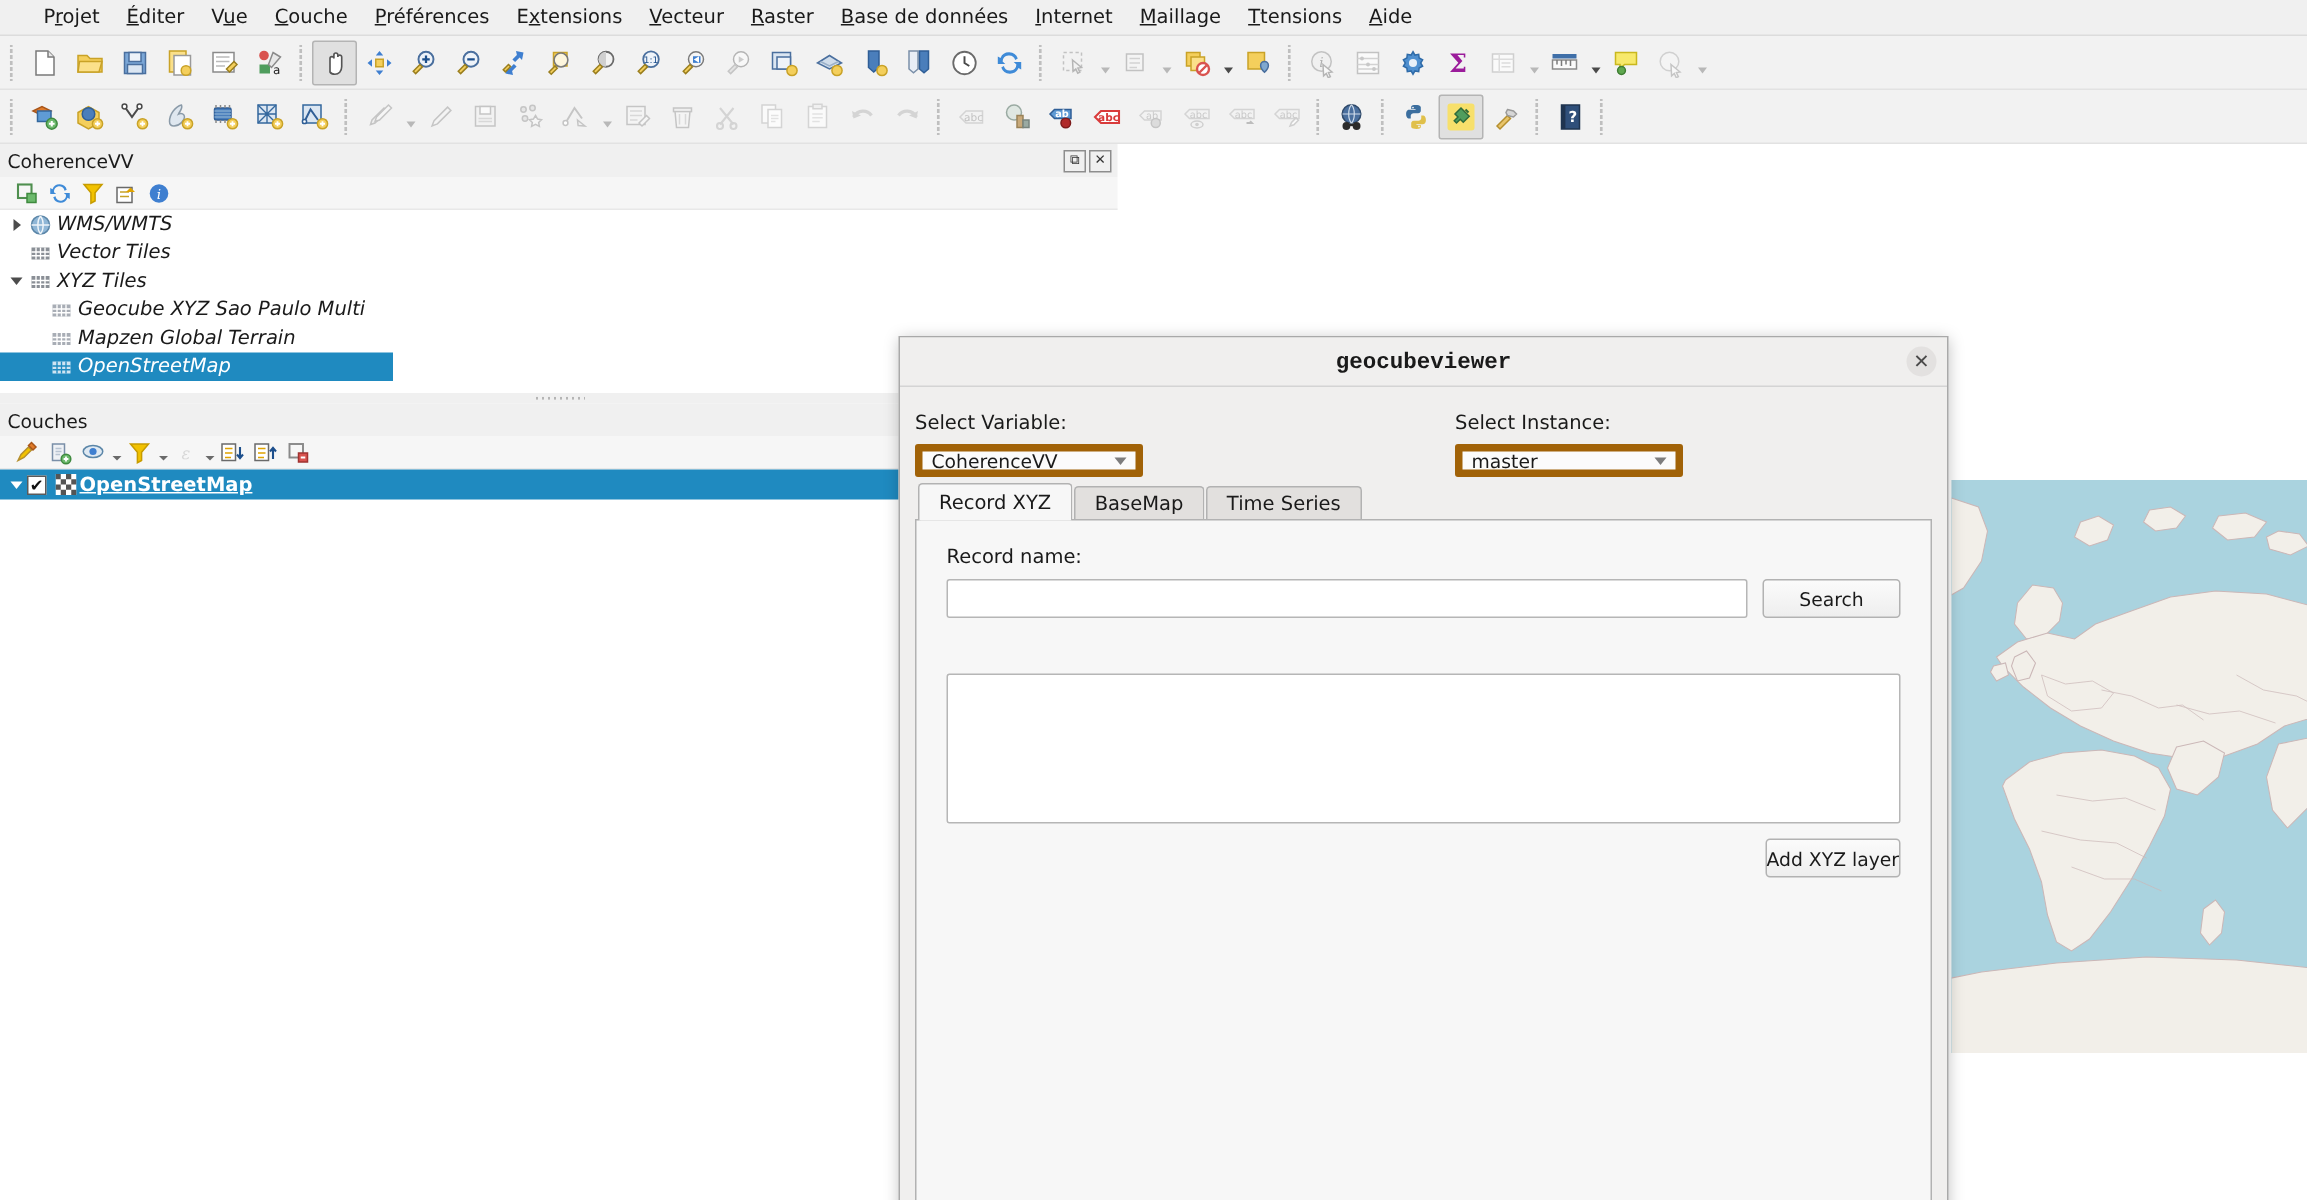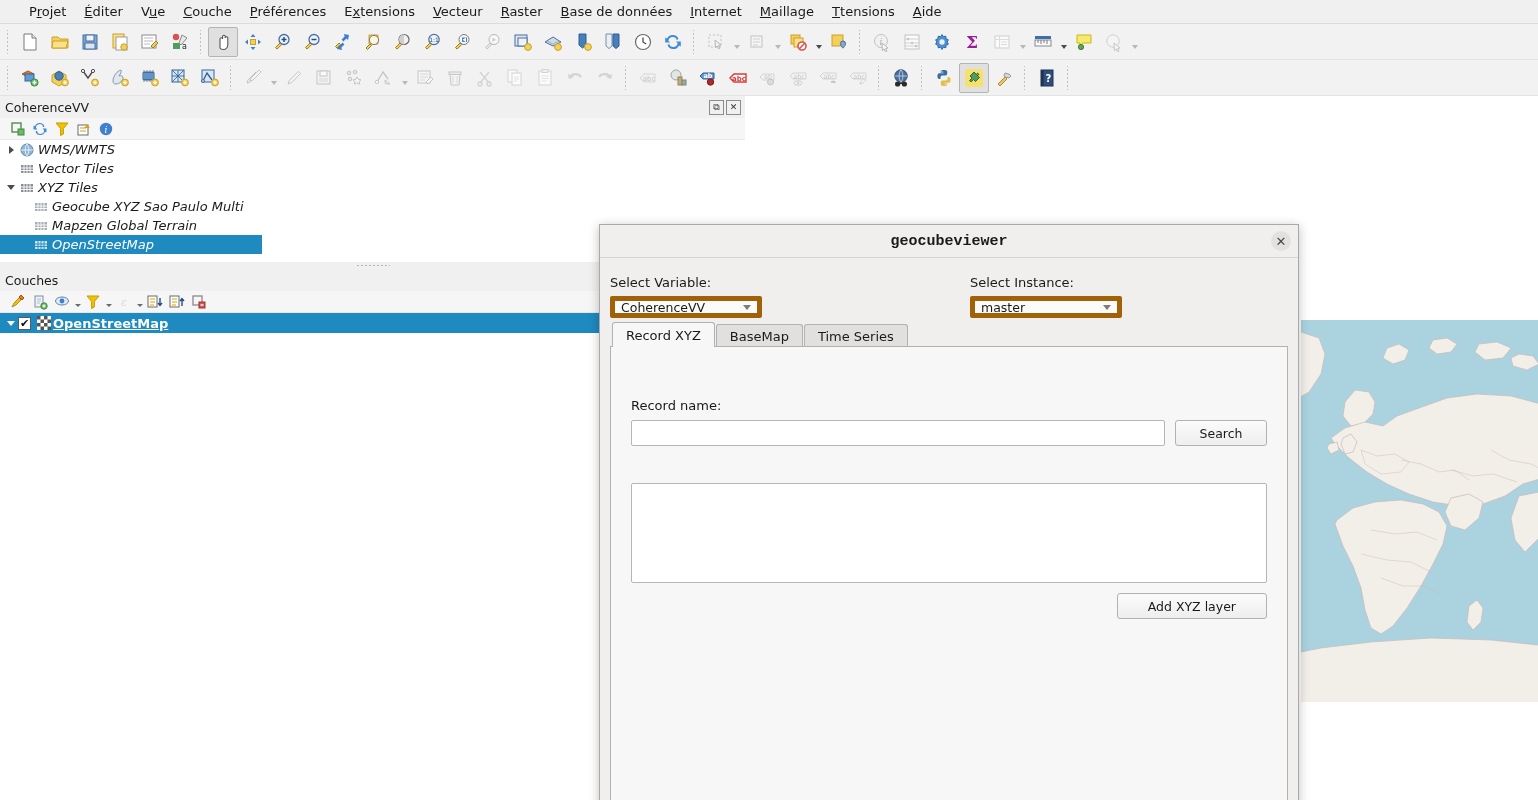--- a/index.html
+++ b/index.html
@@ -144,28 +144,28 @@
     height:23px; padding:0 13px; display:flex; align-items:center; font-size:13px;
     background:#e2e0de; border:1px solid #b2b2b2; border-bottom:none;
     border-top-left-radius:3px; border-top-right-radius:3px; margin-right:1px;
   }
   .tab.active { height:25px; background:#f7f7f7; border-color:#b2b2b2; position:relative; z-index:2; }
 
   .tabpane {
     flex:1; background:#f7f7f7; border:1px solid #b2b2b2; margin-top:-1px;
     padding:17px 20px 0 20px;
   }
-  .field-label { font-size:13px; margin-bottom:7px;margin-top:34px; }
+  .field-label { font-size:13px; margin-bottom:7px; }
   .search-row { display:flex; align-items:center; gap:10px; }
   .text-input {
     flex:1; height:26px; background:#fff; border:1px solid #b6b6b6; border-radius:2px;
   }
   .btn {
     background:linear-gradient(#fbfbfb,#eeeeee); border:1px solid #b2b2b2; border-radius:3px;
-    height:26px; padding:0 30px; display:flex; align-items:center; justify-content:center;
+    height:26px; padding:0 0; display:flex; align-items:center; justify-content:center;
     font-size:12.5px; white-space:nowrap;
   }
   .results-box {
     margin-top:37px; height:100px; background:#fff; border:1px solid #b6b6b6; border-radius:2px;
   }
   .addlayer-row { display:flex; justify-content:flex-end; margin-top:10px; }
 </style>
 </head>
 <body>
 

